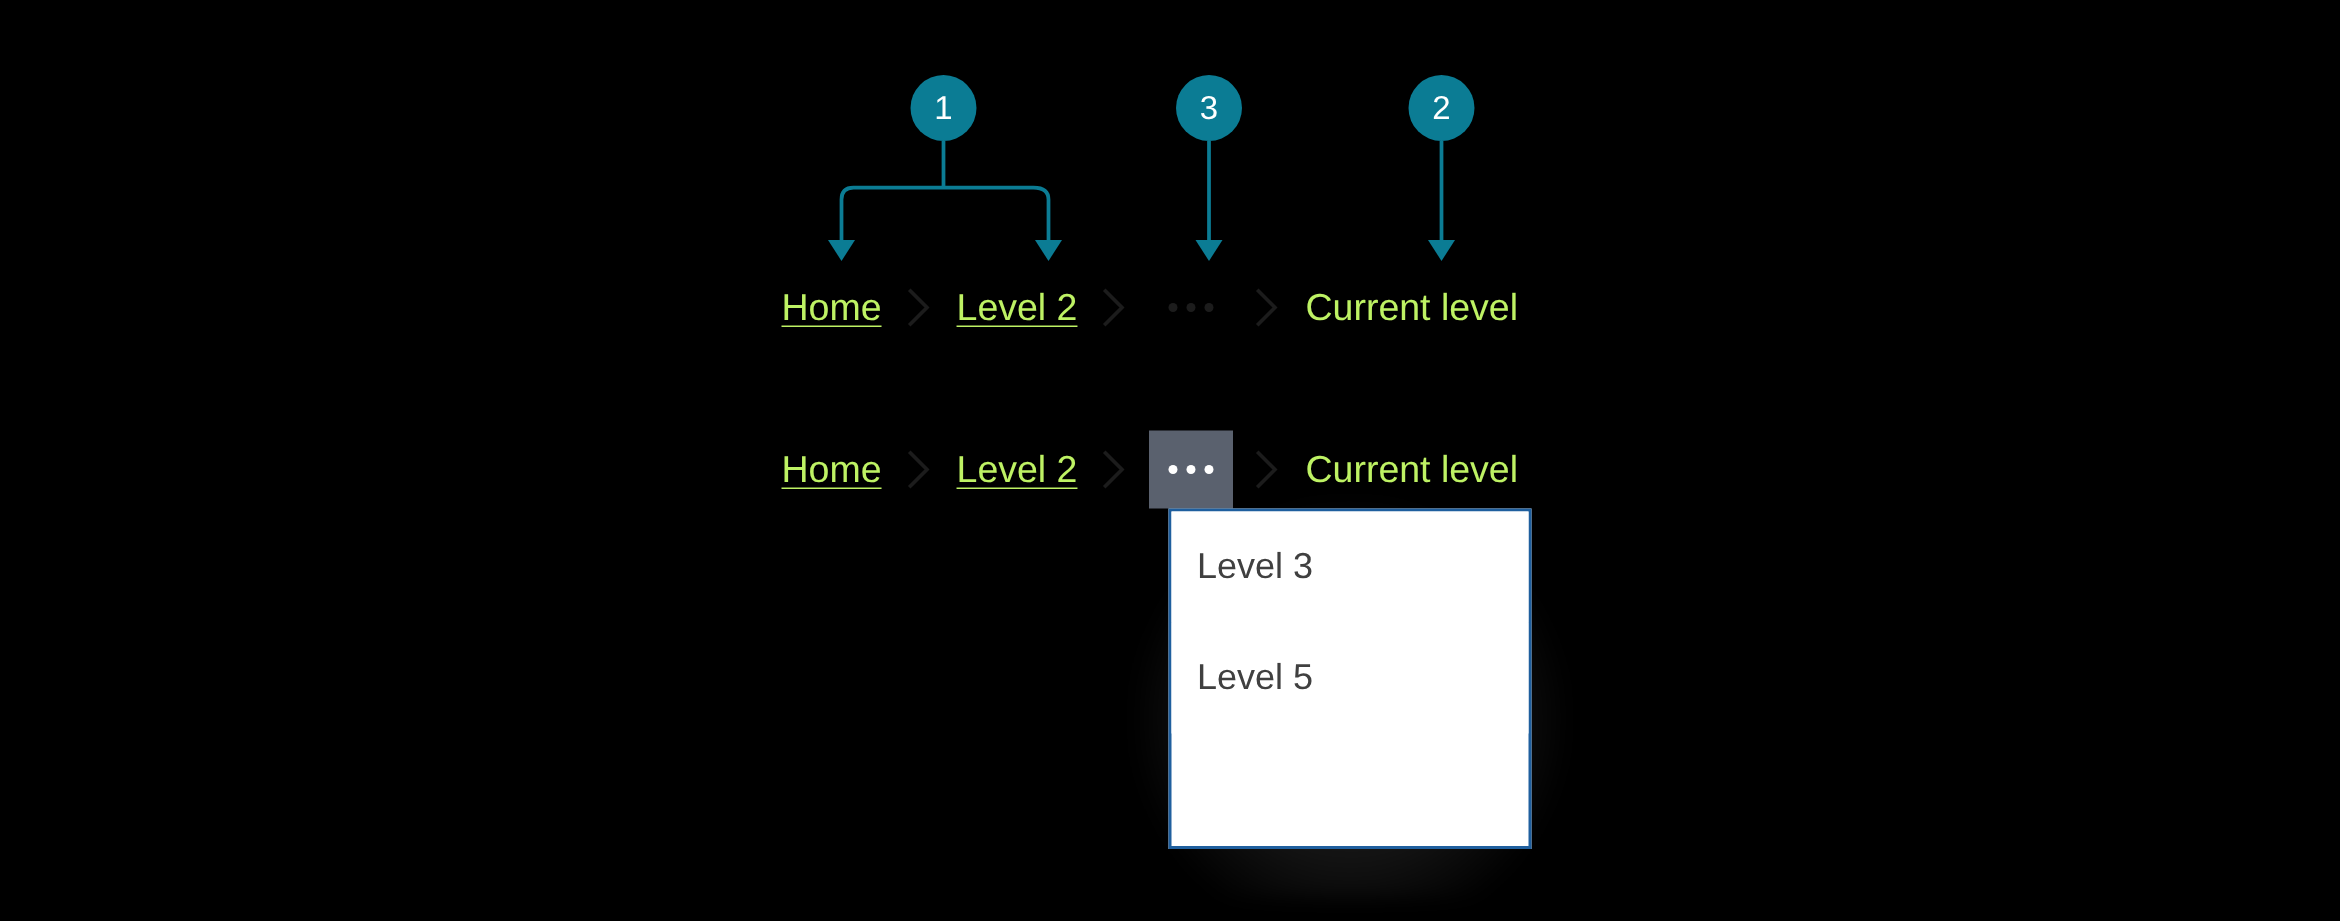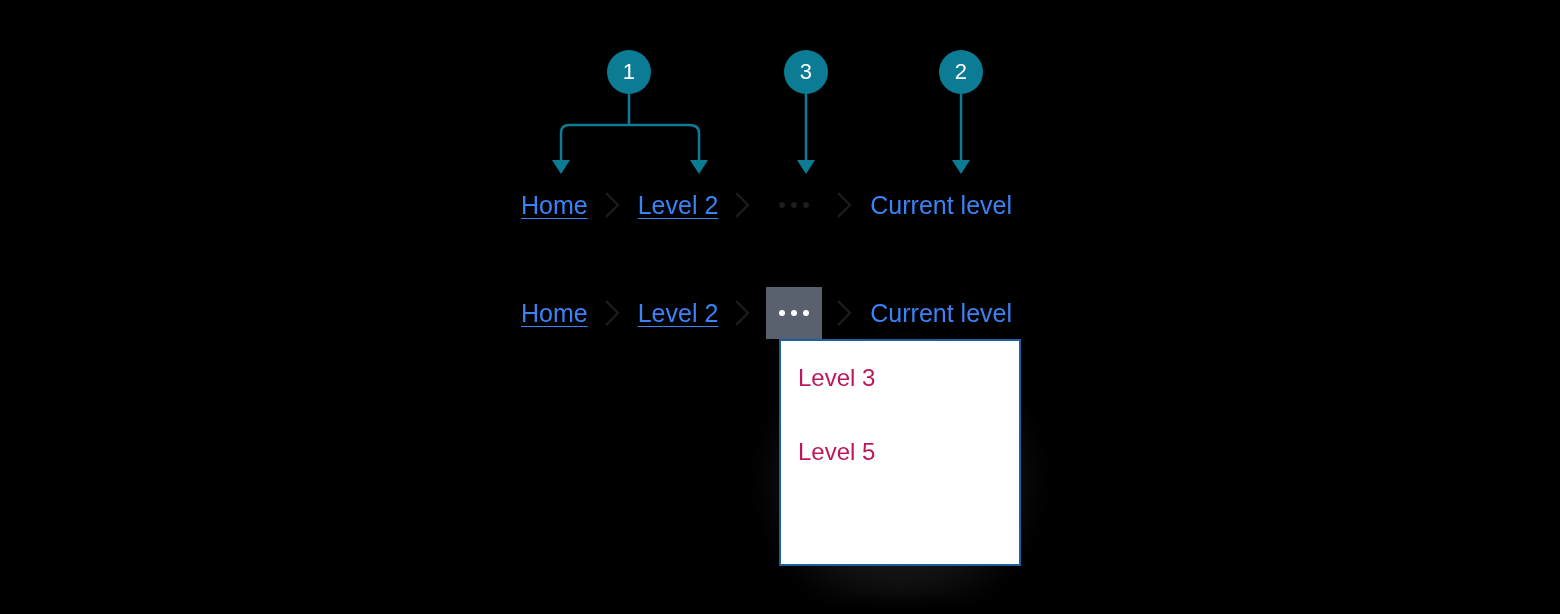--- a/index.html
+++ b/index.html
@@ -59,21 +59,21 @@
     display: flex;
     align-items: center;
     height: 52px;
     z-index: 5;
   }
   #crumbs-top  { top: 179px; }
   #crumbs-bottom { top: 287px; }
 
   .crumb {
     font-size: 25px;
-    color: #3b82f6;
+    color: #bef264;
     white-space: nowrap;
     padding: 0 2px;
     line-height: 52px;
   }
   .crumb.link {
     text-decoration: underline;
     text-underline-offset: 4px;
     text-decoration-thickness: 1px;
   }
   .crumb.current {
@@ -144,21 +144,21 @@
     box-sizing: border-box;
     z-index: 1;
   }
   .menu-item {
     height: 74px;
     display: flex;
     align-items: center;
     padding-left: 17px;
     box-sizing: border-box;
     font-size: 24px;
-    color: #be185d;
+    color: #404040;
     background: #ffffff;
   }
 </style>
 </head>
 <body>
 
 <div class="stage">
 
   <svg class="connectors" viewBox="0 0 1560 614" aria-hidden="true">
 

